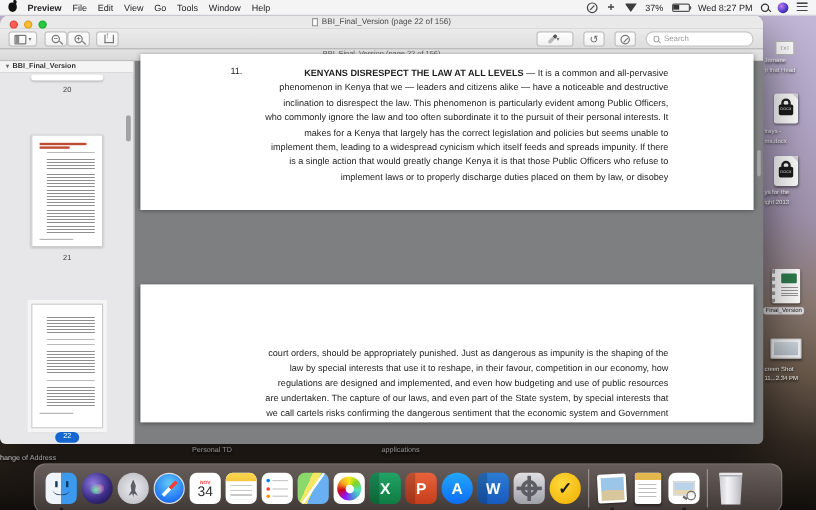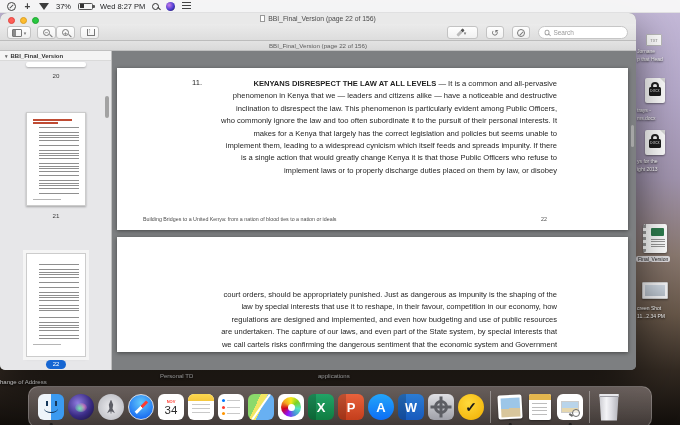--- a/index.html
+++ b/index.html
@@ -88,21 +88,21 @@
   .redline.r2{width:55%;margin-bottom:3px}
   .lines{display:block;margin-left:12%;background:repeating-linear-gradient(180deg,#8f8f8f 0 .8px,transparent .8px 2.6px)}
   .footline{display:block;width:60%;height:.9px;background:#b5b5b5;margin-top:4px}
   .tbadge{position:absolute;left:46px;top:309px;width:20px;height:9px;background:#1666d2;border-radius:4.5px;color:#fff;
     font-size:6px;text-align:center;line-height:9px}
   .sscroll{position:absolute;right:2px;top:45px;width:4px;height:22px;background:#a2a2a2;border-radius:2px}
 
   
   .main{position:absolute;left:113px;top:38px;right:0;bottom:0;background:#7d7f81}
   .page{position:absolute;left:117px;width:511px;background:#fff;box-shadow:0 1px 4px rgba(0,0,0,.45);overflow:hidden}
-  .p1{top:55px;height:162px}
+  .p1{top:32px;height:130px}
   .p2{top:224px;height:115px}
   .inum{position:absolute;left:75px;top:10px;font-size:7.6px;color:#1f1f1f}
   .btext{position:absolute;left:104px;top:10px;width:336px;font-size:7.6px;line-height:12.4px;color:#1f1f1f;text-align:right}
   .btext b{font-weight:bold}
   .p2t{top:52px}
   .pfoot{position:absolute;left:26px;top:148px;font-size:5.3px;color:#4c4c4c}
   .pnum{position:absolute;left:424px;top:148px;font-size:5.3px;color:#4c4c4c}
   .mscroll{position:absolute;right:2px;top:112px;width:3px;height:22px;background:#a5a5a5;border-radius:1.5px}
 
   
@@ -332,20 +332,33 @@
   </div>
 
   <div class="page p2">
     <div class="btext p2t">court orders, should be appropriately punished. Just as dangerous as impunity is the shaping of the law by special interests that use it to reshape, in their favour, competition in our economy, how regulations are designed and implemented, and even how budgeting and use of public resources are undertaken. The capture of our laws, and even part of the State system, by special interests that we call cartels risks confirming the dangerous sentiment that the economic system and Government decision-making are rigged against hard-working citizens and law-abiding small</div>
   </div>
 
   <div class="mscroll"></div>
 </div>
 
 <div class="abs menubar">
+  <div class="mb-left">
+    <span class="apple">
+        <i class="leaf"></i>
+      </span>
+    <span class="mi bold">Preview</span>
+    <span class="mi">File</span>
+    <span class="mi">Edit</span>
+    <span class="mi">View</span>
+    <span class="mi">Go</span>
+    <span class="mi">Tools</span>
+    <span class="mi">Window</span>
+    <span class="mi">Help</span>
+  </div>
   <div class="mb-right">
     <span class="sicon pen-c">
         <i></i>
       </span>
     <span class="sicon plus-i">+</span>
     <span class="wifi"></span>
     <span class="mi">37%</span>
     <span class="batt">
         <i class="fill"></i>
       </span>

